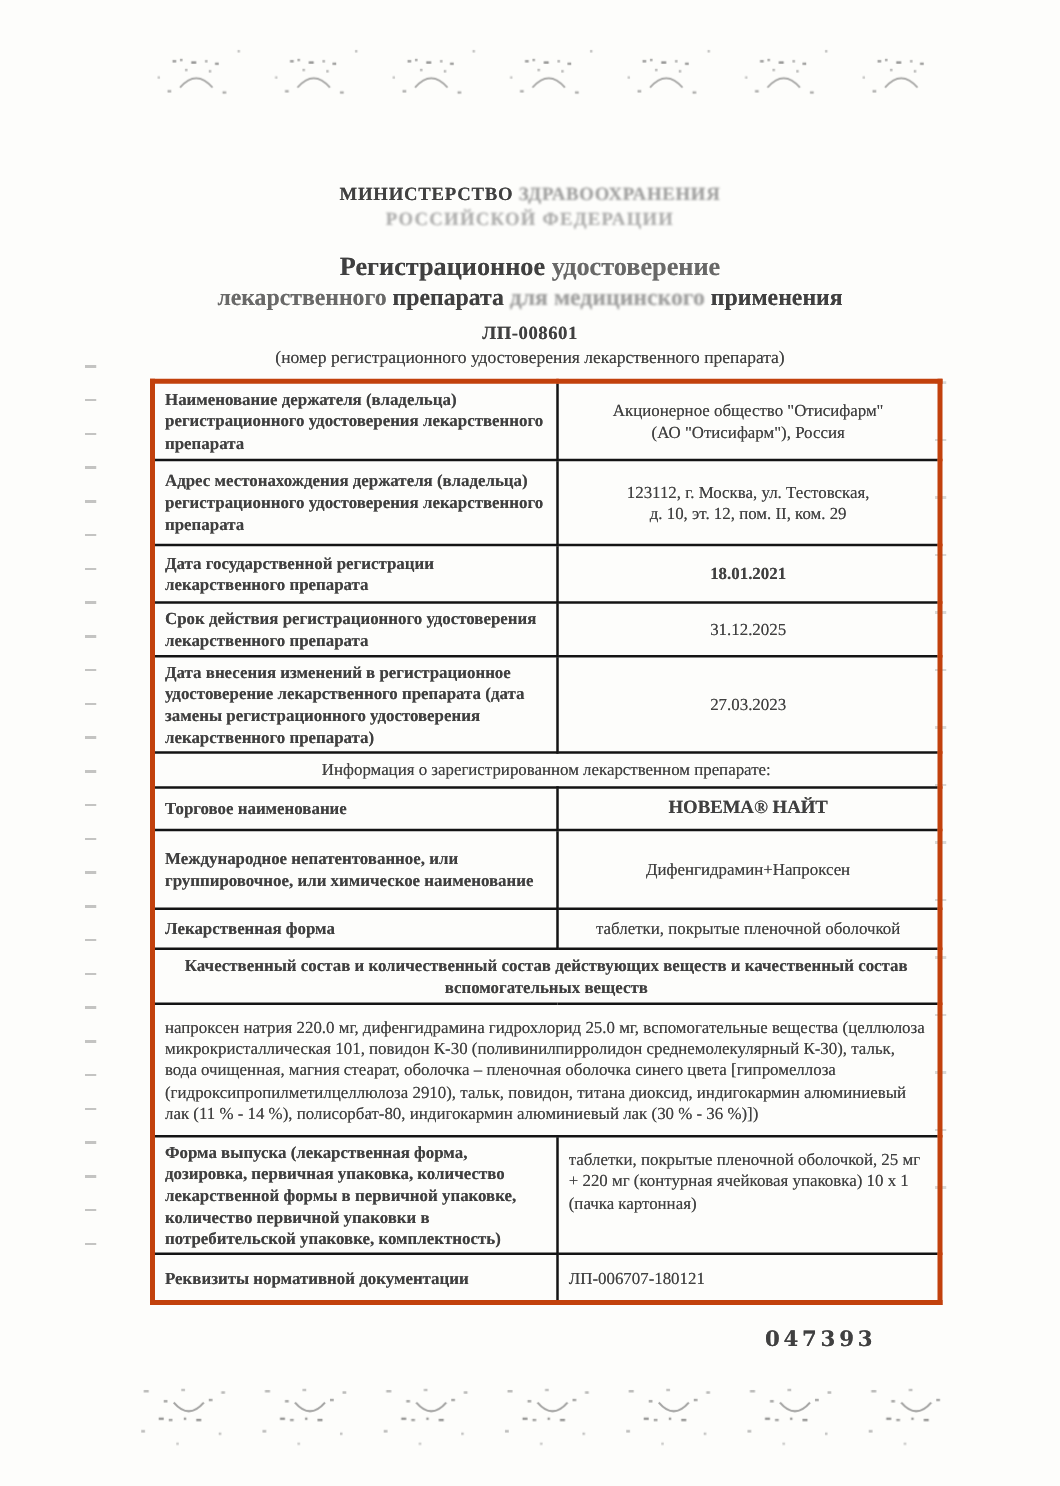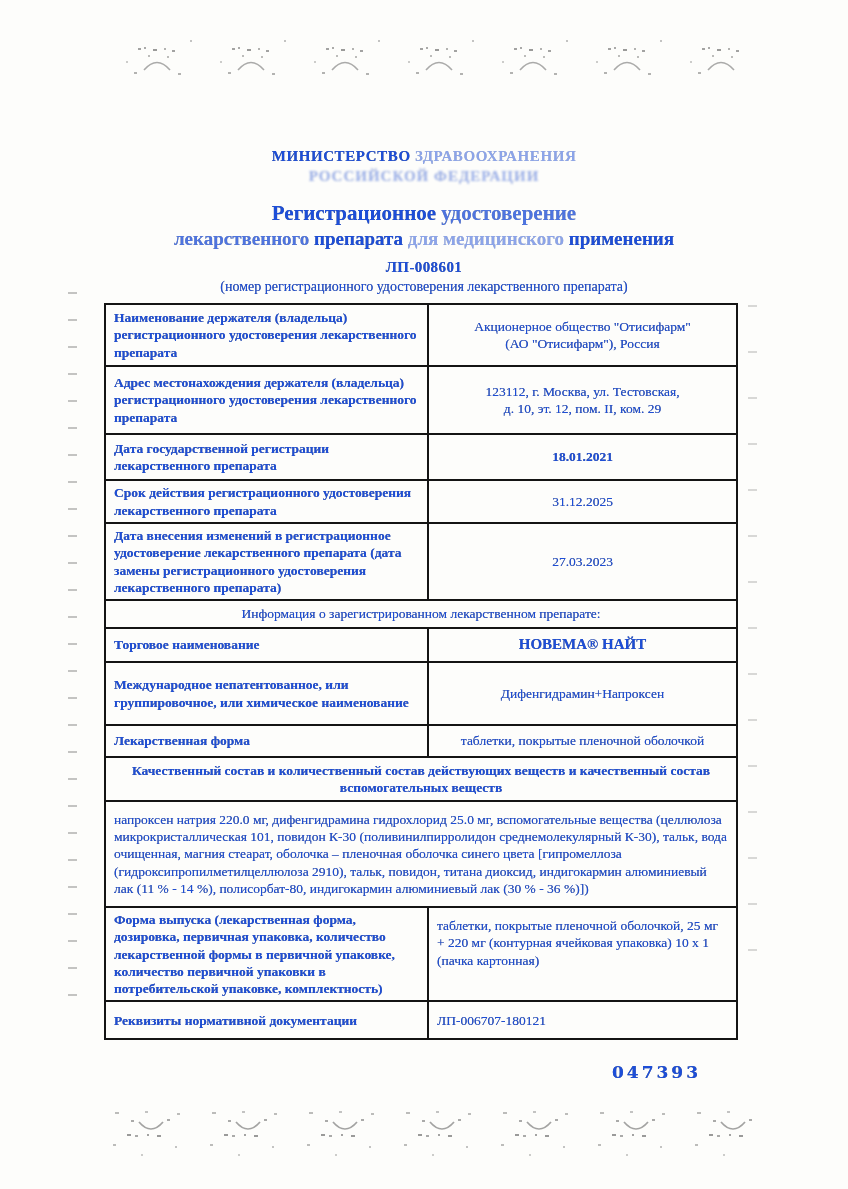--- a/index.html
+++ b/index.html
@@ -1,21 +1,21 @@
 <!DOCTYPE html>
 <html><head>
 <meta charset="utf-8">
 <style>
   html,body{margin:0;padding:0;background:#e8e8e6;}
   .page{
     position:relative;
     width:848px;height:1189px;
     background:#fdfdfb;
     font-family:"Liberation Serif", serif;
-    color:#1d4ed8;
+    color:#404040;
     overflow:hidden;
     text-shadow:0 0 .5px rgba(10,10,10,.55);
   }
   
   .noise-band{position:absolute;opacity:.75;filter:blur(.4px);}
   .noise-top{left:120px;top:28px;}
   .noise-bottom{left:105px;top:1108px;}
   .margin-marks{
     position:absolute;width:9px;opacity:.5;
     background:repeating-linear-gradient(180deg, rgba(45,45,45,.55) 0 2px, transparent 2px 27px);
@@ -31,23 +31,23 @@
   }
   .title1{position:absolute;left:0;top:201px;width:100%;text-align:center;font-weight:bold;font-size:21px;}
   .title2{position:absolute;left:0;top:228px;width:100%;text-align:center;font-weight:bold;font-size:19px;}
   .regnum{position:absolute;left:0;top:259px;width:100%;text-align:center;font-weight:bold;font-size:15px;letter-spacing:.4px;}
   .caption{position:absolute;left:0;top:279px;width:100%;text-align:center;font-size:14px;}
   .distress{opacity:.78;filter:blur(.45px);}
   .faded{opacity:.5;filter:blur(.7px);}
   .faded2{opacity:.42;filter:blur(.8px);letter-spacing:1px;}
   
   table.reg{
-    position:absolute;left:104px;top:303px;width:634px;
+    position:absolute;left:120px;top:303px;width:634px;
     border-collapse:collapse;table-layout:fixed;
-    border:2px solid #c2410c;
+    border:4px solid #c2410c;
   }
   table.reg td{
     border:2px solid #141414;
     padding:3px 8px;
     font-size:13.5px;line-height:1.28;
     vertical-align:middle;
     overflow:hidden;
   }
   td.label{font-weight:bold;text-align:left;width:305px;}
   td.value{font-size:14px;text-align:center;white-space:pre-line;}

